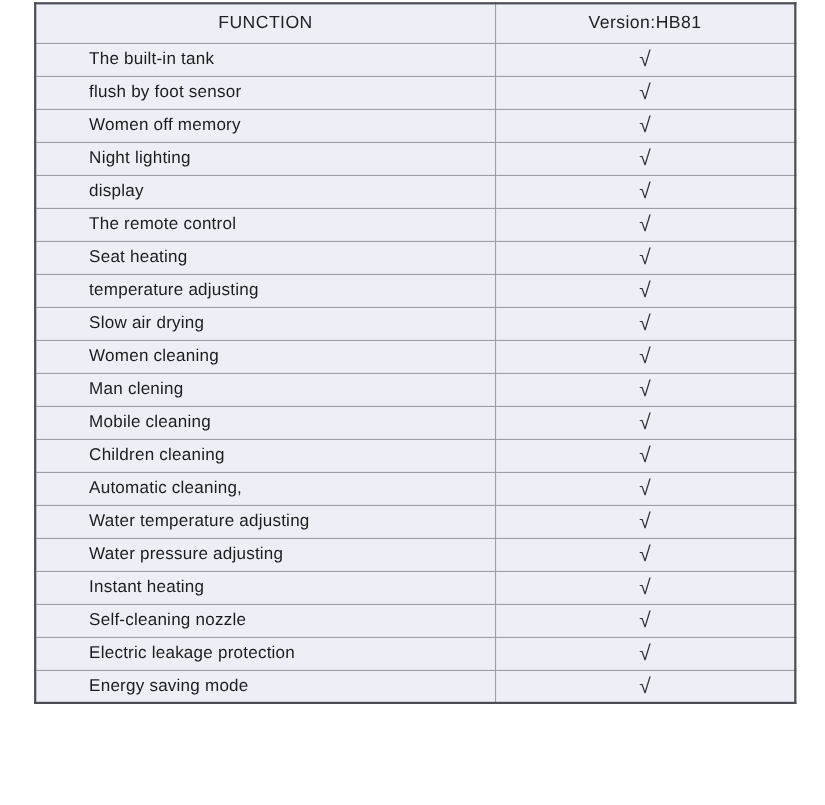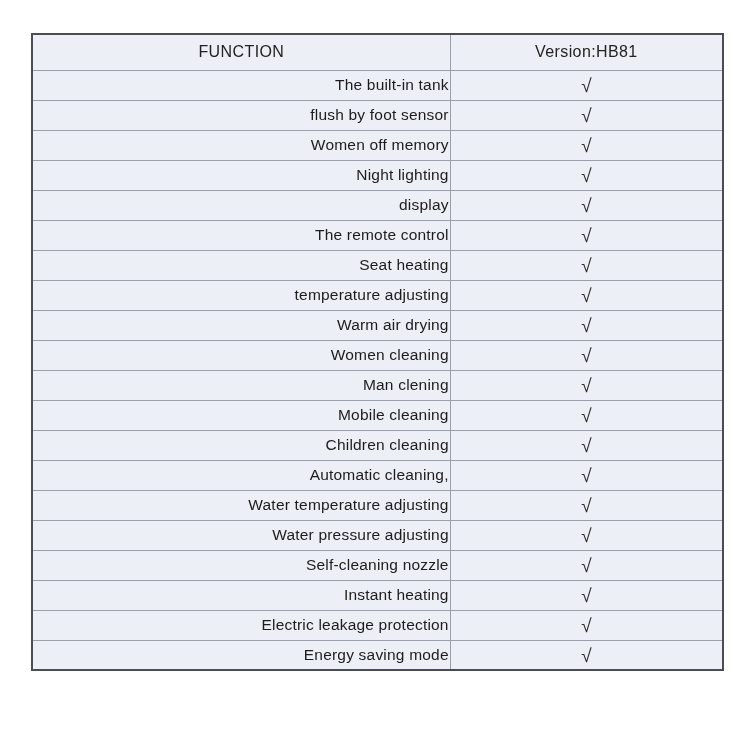--- a/index.html
+++ b/index.html
@@ -19,43 +19,42 @@
   }
   table.func-table {
     position: absolute;
     left: 31px;
     top: 2px;
     width: 693px;
     border-collapse: collapse;
     table-layout: fixed;
     background: #edeff6;
     border: 2px solid #4b4d54;
-    margin-top: 31px;
   }
   col.func-col   { width: 417px; }
   col.ver-col    { width: 272px; }
   .func-table th,
   .func-table td {
     border: 1px solid #9b9fa8;
     font-weight: normal;
     color: #1c1c1c;
     overflow: hidden;
     white-space: nowrap;
   }
   .func-table thead tr { height: 36px; }
   .func-table tbody tr { height: 30px; }
   th.header-cell {
     text-align: center;
     font-size: 16px;
     letter-spacing: 0.4px;
     color: #222222;
   }
   td.function-cell {
-    text-align: right;
-    padding-left: 23px;
+    text-align: left;
+    padding-left: 48px;
     font-size: 15.5px;
     letter-spacing: 0.2px;
   }
   td.check-cell {
     text-align: center;
     vertical-align: middle;
   }
   .checkmark {
     font-size: 19px;
     color: #2f2f2f;
@@ -106,21 +105,21 @@
         </tr>
         <tr>
           <td class="function-cell">Seat heating</td>
           <td class="check-cell"><span class="checkmark">√</span></td>
         </tr>
         <tr>
           <td class="function-cell">temperature adjusting</td>
           <td class="check-cell"><span class="checkmark">√</span></td>
         </tr>
         <tr>
-          <td class="function-cell">Warm air drying</td>
+          <td class="function-cell">Slow air drying</td>
           <td class="check-cell"><span class="checkmark">√</span></td>
         </tr>
         <tr>
           <td class="function-cell">Women cleaning</td>
           <td class="check-cell"><span class="checkmark">√</span></td>
         </tr>
         <tr>
           <td class="function-cell">Man clening</td>
           <td class="check-cell"><span class="checkmark">√</span></td>
         </tr>
@@ -138,25 +137,25 @@
         </tr>
         <tr>
           <td class="function-cell">Water temperature adjusting</td>
           <td class="check-cell"><span class="checkmark">√</span></td>
         </tr>
         <tr>
           <td class="function-cell">Water pressure adjusting</td>
           <td class="check-cell"><span class="checkmark">√</span></td>
         </tr>
         <tr>
-          <td class="function-cell">Self-cleaning nozzle</td>
+          <td class="function-cell">Instant heating</td>
           <td class="check-cell"><span class="checkmark">√</span></td>
         </tr>
         <tr>
-          <td class="function-cell">Instant heating</td>
+          <td class="function-cell">Self-cleaning nozzle</td>
           <td class="check-cell"><span class="checkmark">√</span></td>
         </tr>
         <tr>
           <td class="function-cell">Electric leakage protection</td>
           <td class="check-cell"><span class="checkmark">√</span></td>
         </tr>
         <tr>
           <td class="function-cell">Energy saving mode</td>
           <td class="check-cell"><span class="checkmark">√</span></td>
         </tr>

